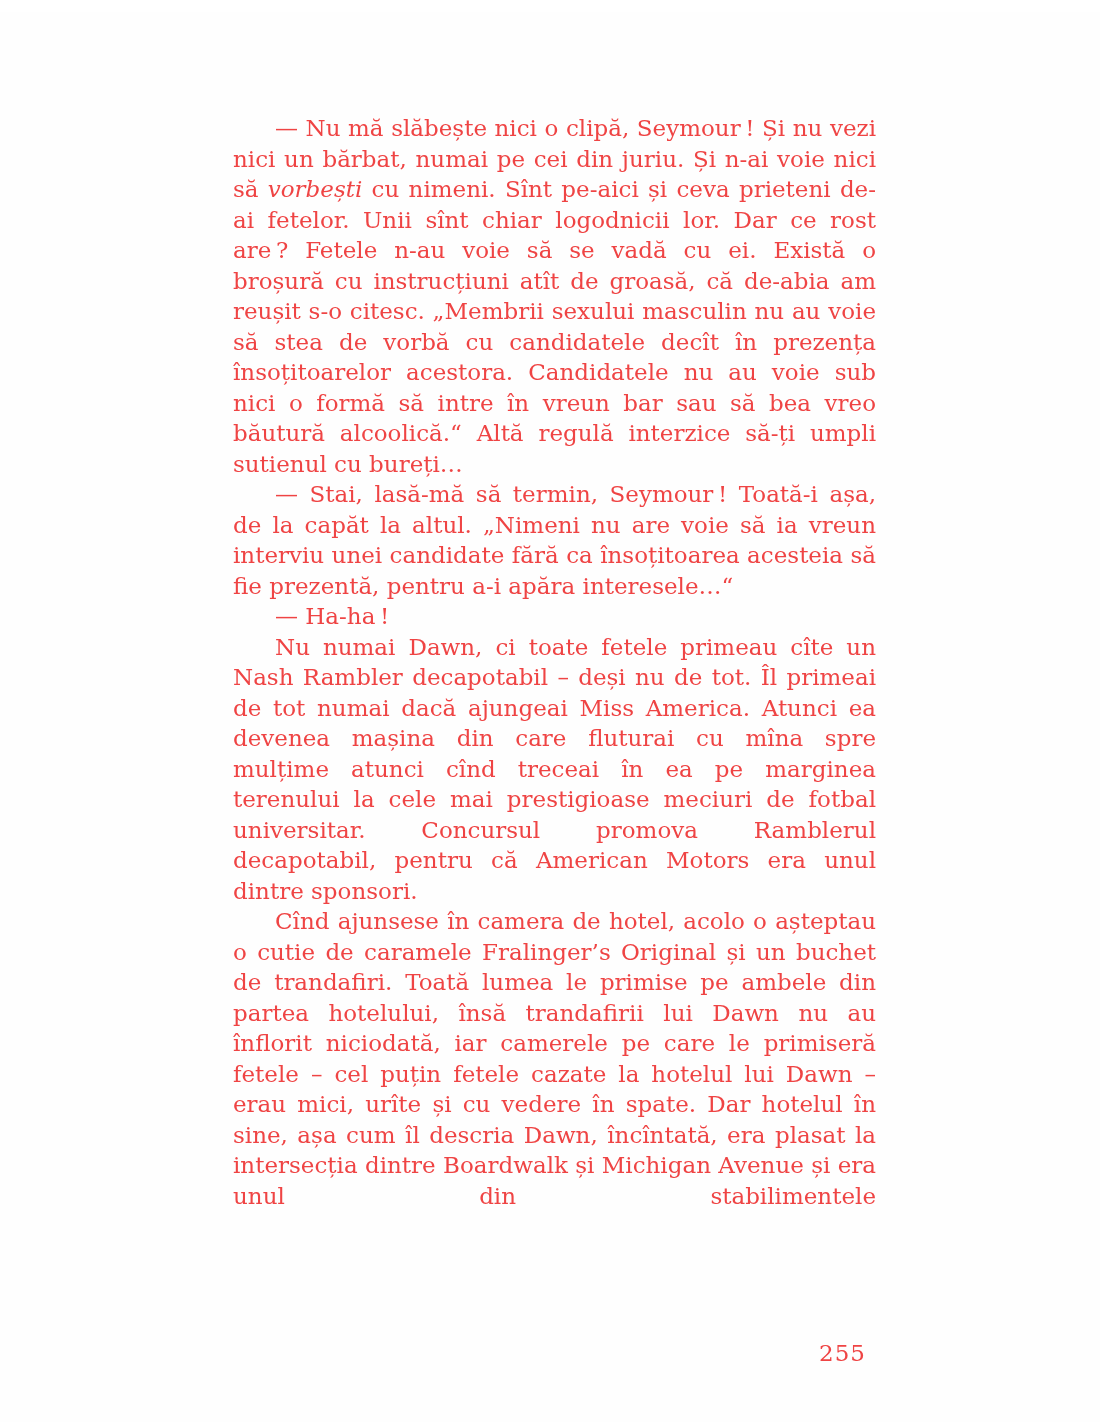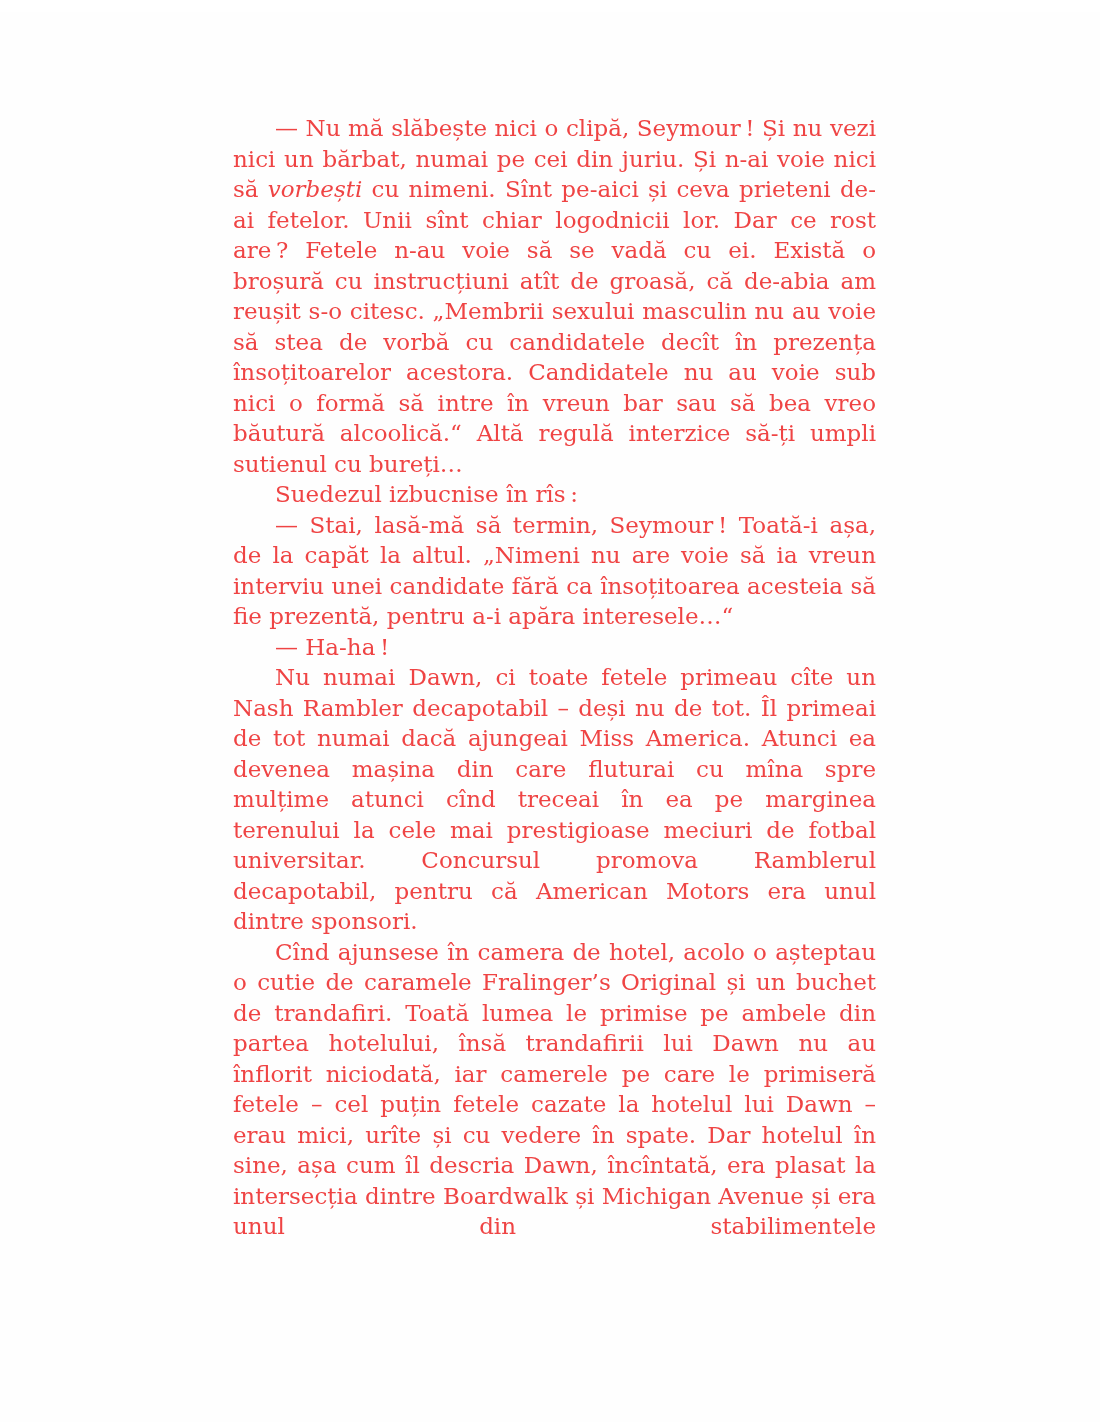--- a/index.html
+++ b/index.html
@@ -55,26 +55,26 @@
   </style>
 </head>
 <body>
 
 <div class="page">
 
   <main class="text-block">
 
     <p class="para"><span class="seg">— Nu mă slăbește nici o clipă, Seymour ! Și nu vezi nici un bărbat, numai pe cei din juriu. Și n-ai voie nici să </span><em class="it">vorbești</em><span class="seg"> cu nimeni. Sînt pe-aici și ceva prieteni de-ai fetelor. Unii sînt chiar logodnicii lor. Dar ce rost are ? Fetele n-au voie să se vadă cu ei. Există o broșură cu instrucțiuni atît de groasă, că de-abia am reușit s-o citesc. „Membrii sexului masculin nu au voie să stea de vorbă cu candidatele decît în prezența însoțitoarelor acestora. Candidatele nu au voie sub nici o formă să intre în vreun bar sau să bea vreo băutură alcoolică.“ Altă regulă interzice să-ți umpli sutienul cu bureți…</span></p>
 
-    <p class="para">Suedezul izbucnise în rîs :</p>
 
     <p class="para">— Stai, lasă-mă să termin, Seymour ! Toată-i așa, de la capăt la altul. „Nimeni nu are voie să ia vreun interviu unei candidate fără ca însoțitoarea acesteia să fie prezentă, pentru a-i apăra interesele…“</p>
 
     <p class="para">— Ha-ha !</p>
 
     <p class="para">Nu numai Dawn, ci toate fetele primeau cîte un Nash Rambler decapotabil – deși nu de tot. Îl primeai de tot numai dacă ajungeai Miss America. Atunci ea devenea mașina din care fluturai cu mîna spre mulțime atunci cînd treceai în ea pe marginea terenului la cele mai prestigioase meciuri de fotbal universitar. Concursul promova Ramblerul decapotabil, pentru că American Motors era unul dintre sponsori.</p>
 
     <p class="para para-last">Cînd ajunsese în camera de hotel, acolo o așteptau o cutie de caramele Fralinger’s Original și un buchet de trandafiri. Toată lumea le primise pe ambele din partea hotelului, însă trandafirii lui Dawn nu au înflorit niciodată, iar camerele pe care le primiseră fetele – cel puțin fetele cazate la hotelul lui Dawn – erau mici, urîte și cu vedere în spate. Dar hotelul în sine, așa cum îl descria Dawn, încîntată, era plasat la intersecția dintre Boardwalk și Michigan Avenue și era unul din stabilimentele</p>
 
   </main>
 
+  <div class="page-number">255</div>
 
 </div>
 
 </body></html>

